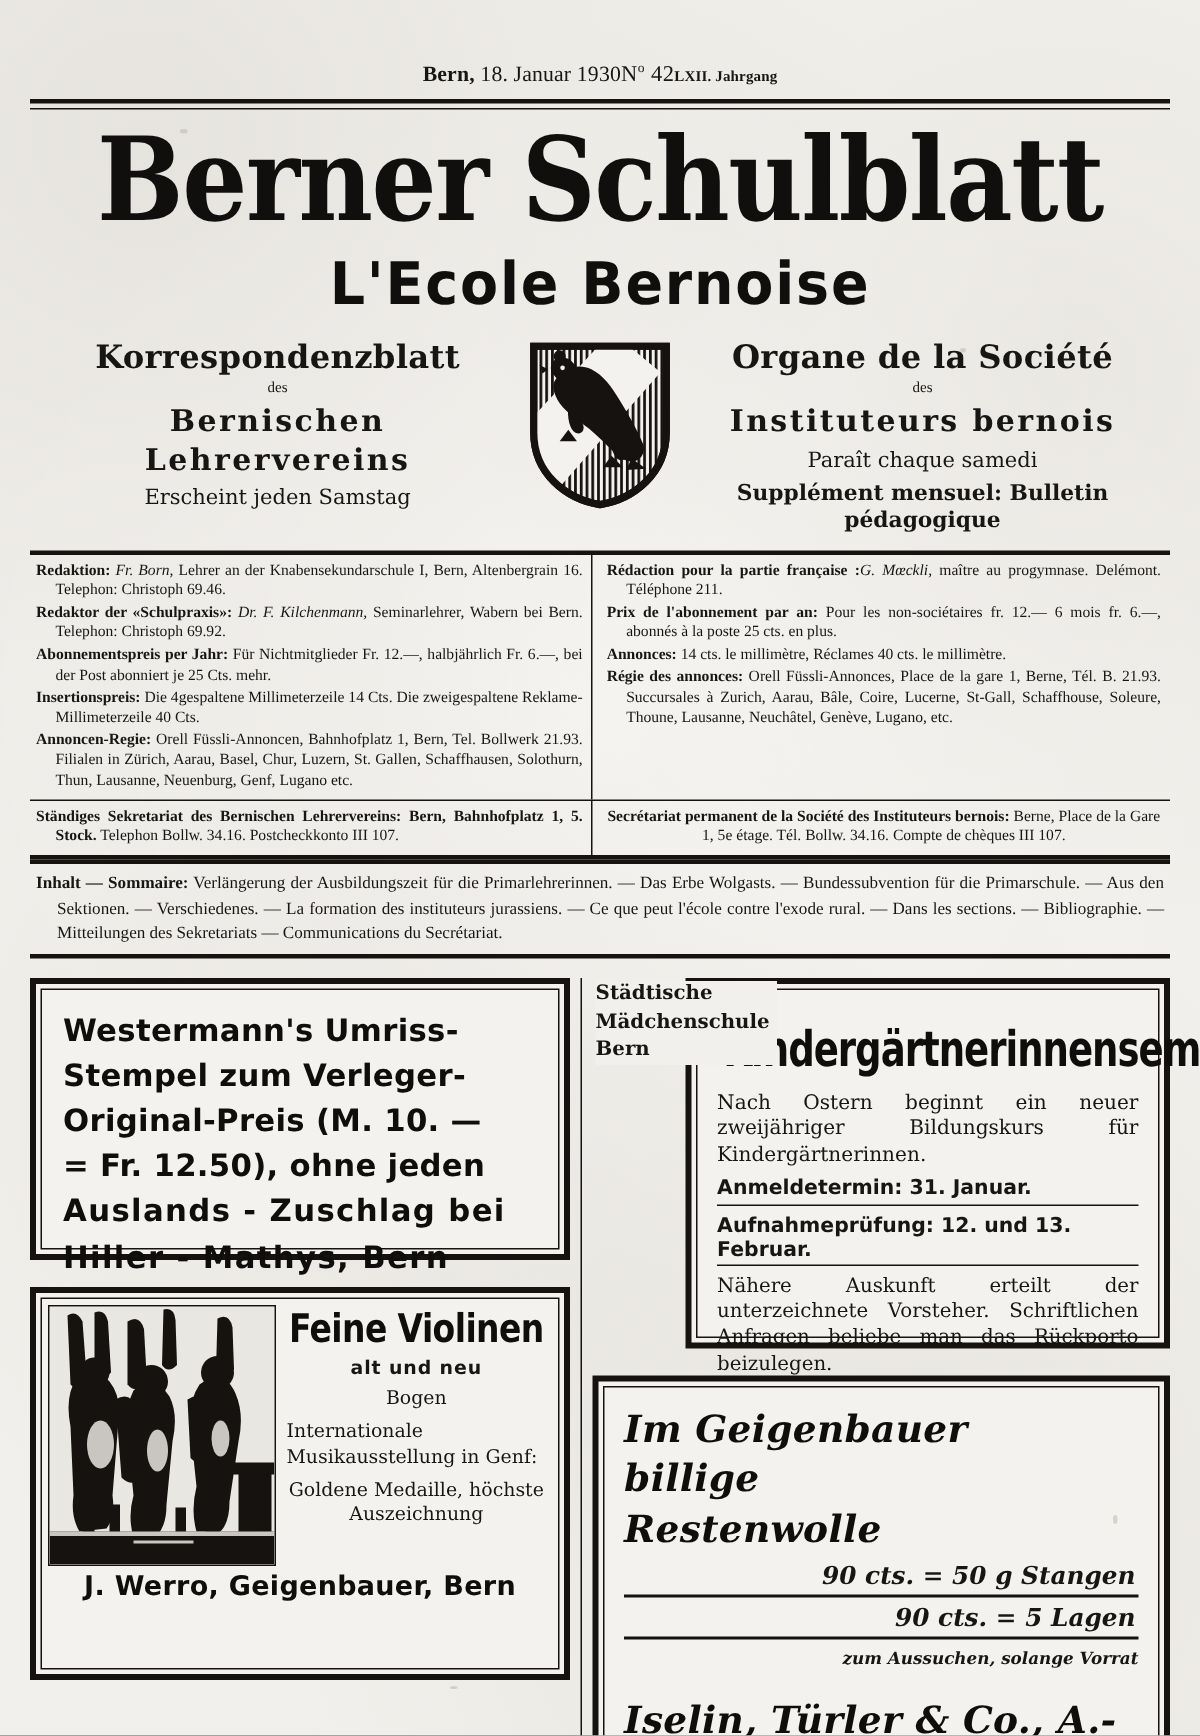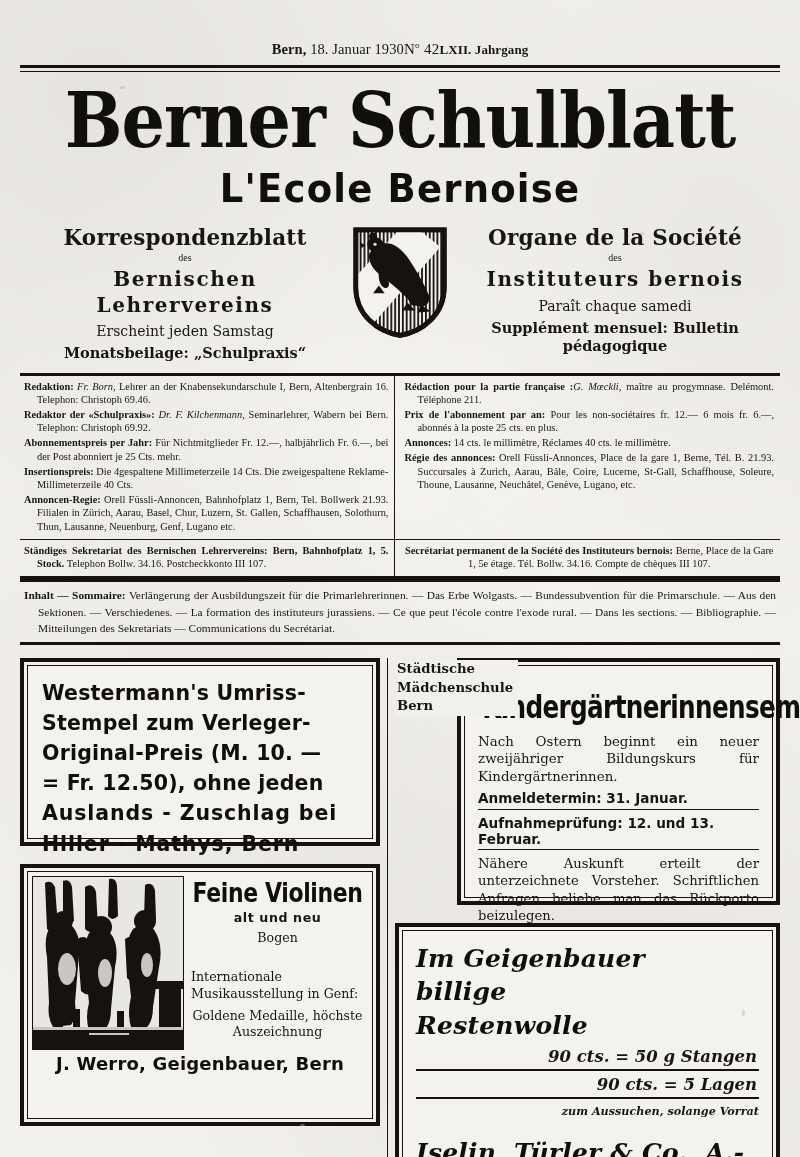--- a/index.html
+++ b/index.html
@@ -36,21 +36,21 @@
   .topline {
     display: flex;
     align-items: baseline;
     justify-content: center;
     padding: 40px 6px 0 6px;
     font-size: 14.5px;
     letter-spacing: .1px;
   }
   .topline .b { font-weight: bold; }
   .topline-mid { font-weight: normal; font-size: 15px; letter-spacing: .3px; }
-  .topline-right { font-weight: bold; font-size: 13px; }
+  .topline-right { font-weight: bold; font-size: 10px; }
   .sup { font-size: 9px; vertical-align: super; }
 
   .rule-double {
     margin: 7px 2px 0 2px;
     border-top: 3.5px solid #15120f;
     border-bottom: 1.6px solid #15120f;
     height: 2.5px;
   }
 
   
@@ -363,21 +363,20 @@
 
   <div class="masthead-title">Berner Schulblatt</div>
   <div class="masthead-sub">L'Ecole Bernoise</div>
 
   <div class="organ">
     <div class="organ-col">
       <div class="organ-l1">Korrespondenzblatt</div>
       <div class="organ-des">des</div>
       <div class="organ-l2">Bernischen Lehrervereins</div>
       <div class="organ-l3">Erscheint jeden Samstag</div>
-      <div class="organ-l4">Monatsbeilage: „Schulpraxis“</div>
     </div>
 
     <div class="crest">
       <svg viewBox="0 0 100 118" aria-hidden="true">
         <defs>
           <pattern id="hatch" width="4" height="4" patternUnits="userSpaceOnUse">
             <rect width="4" height="4" fill="#f4f2ee"></rect>
             <rect width="1.9" height="4" fill="#15120f"></rect>
           </pattern>
           <clipPath id="shieldclip">
@@ -522,21 +521,21 @@
                   <ellipse cx="114" cy="88" rx="6" ry="12"></ellipse>
                   <rect x="0" y="150" width="150" height="3"></rect>
                   <rect x="56" y="156" width="40" height="2"></rect>
                 </g>
               </svg>
             </div>
             <div class="violin-txt">
               <div class="violin-h1">Feine Violinen</div>
               <div class="violin-h2">alt und neu</div>
               <div class="violin-p ctr">Bogen</div>
-              <div class="violin-p" style="margin-top:22px;">Internationale Musikausstellung in Genf:</div>
+              <div class="violin-p" style="margin-top:5px;">Internationale Musikausstellung in Genf:</div>
               <div class="violin-p ctr" style="margin-top:5px;">Goldene Medaille, höchste Auszeichnung</div>
             </div>
           </div>
           <div class="violin-foot">
             <div class="violin-firm">J. Werro, Geigenbauer, Bern</div>
 
           </div>
         </div>
       </div>
 

